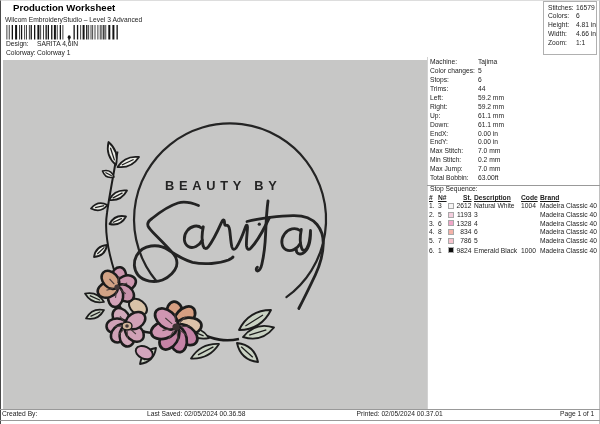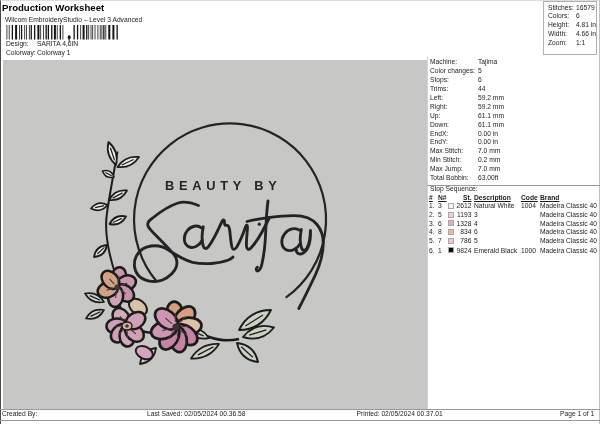--- a/index.html
+++ b/index.html
@@ -4,21 +4,21 @@
 body{width:600px;height:424px;background:#fff;font-family:"Liberation Sans",sans-serif;position:relative;overflow:hidden;}
 .abs{position:absolute;}
 .lbl{font-size:6.7px;color:#1c1c1c;line-height:1;white-space:nowrap;transform:translateZ(0);}
 #frame{position:absolute;left:0;top:0;width:600px;height:424px;border-left:1px solid #4a4a4a;border-right:1px solid #c0c0c0;border-top:1px solid #ddd;box-sizing:border-box;}
 #gray{position:absolute;left:3px;top:60px;width:424px;height:350px;background:#c7c7c6;}
 .row{position:absolute;white-space:nowrap;}
 </style></head>
 <body>
 <div id="frame"></div>
 
-<div class="abs" style="left:2px;top:3px;font-size:9.6px;font-weight:bold;color:#000;line-height:1;transform:translateZ(0);">Production Worksheet</div>
+<div class="abs" style="left:13px;top:3px;font-size:9.6px;font-weight:bold;color:#000;line-height:1;transform:translateZ(0);">Production Worksheet</div>
 <div class="abs lbl" style="left:5px;top:17.2px;">Wilcom EmbroideryStudio – Level 3 Advanced</div>
 <svg class="abs" style="left:5.5px;top:24.8px" width="114" height="18" viewBox="0 0 114 18" id="bcsvg">
     <rect x="0.5" y="0" width="0.8" height="14.5" fill="#131313"></rect>
     <rect x="2.8" y="0" width="0.8" height="14.5" fill="#131313"></rect>
     <rect x="5.7" y="0" width="1.3" height="14.5" fill="#131313"></rect>
     <rect x="9.1" y="0" width="2" height="14.5" fill="#131313"></rect>
     <rect x="13.2" y="0" width="0.8" height="14.5" fill="#131313"></rect>
     <rect x="14.9" y="0" width="1.3" height="14.5" fill="#131313"></rect>
     <rect x="18.3" y="0" width="0.8" height="14.5" fill="#131313"></rect>
     <rect x="20.0" y="0" width="0.8" height="14.5" fill="#131313"></rect>

